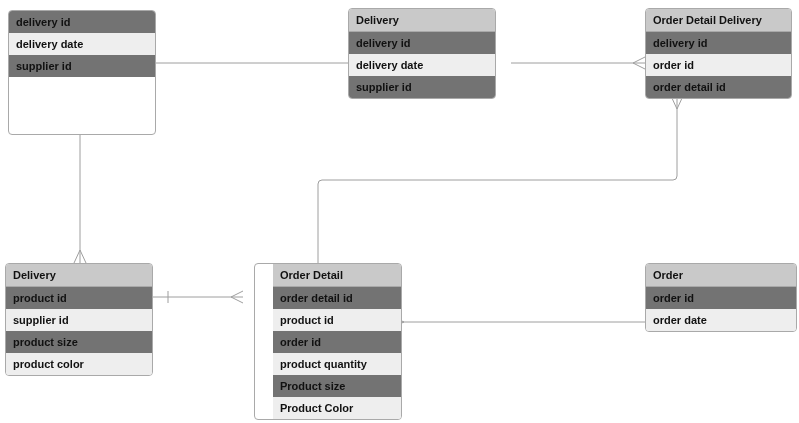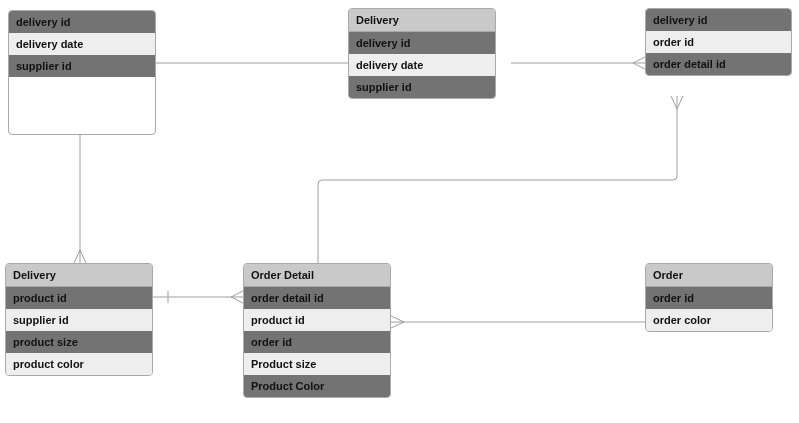--- a/index.html
+++ b/index.html
@@ -18,22 +18,22 @@
   }
   .row{
     height:22px;line-height:22px;font-size:11px;font-weight:600;
     padding:0 7px;color:#111;white-space:nowrap;background:#737373;
   }
   .rows .row:nth-child(even){background:#eeeeee;}
   .e-supplier{left:8px;top:10px;height:125px;}
   .e-delivery{left:348px;top:8px;}
   .e-odd{left:645px;top:8px;width:147px;}
   .e-product{left:5px;top:263px;}
-  .e-orderdetail{left:243px;top:263px;}
-  .e-order{left:645px;top:263px;width:128px;}
+  .e-orderdetail{left:254px;top:263px;padding-left:18px;}
+  .e-order{left:645px;top:263px;width:152px;}
   .wire{stroke:#9e9e9e;stroke-width:1;fill:none;}
 </style>
 </head>
 <body>
 
 <div class="canvas">
 
   <svg class="wires" width="799" height="423" viewBox="0 0 799 423">
 
     <g>
@@ -79,20 +79,21 @@
   <div class="entity e-delivery">
     <div class="hdr">Delivery</div>
     <div class="rows">
       <div class="row">delivery id</div>
       <div class="row">delivery date</div>
       <div class="row">supplier id</div>
     </div>
   </div>
 
   <div class="entity e-odd">
+    <div class="hdr">Order Detail Delivery</div>
     <div class="rows">
       <div class="row">delivery id</div>
       <div class="row">order id</div>
       <div class="row">order detail id</div>
     </div>
   </div>
 
   <div class="entity e-product">
     <div class="hdr">Delivery</div>
     <div class="rows">
@@ -102,26 +103,27 @@
       <div class="row">product color</div>
     </div>
   </div>
 
   <div class="entity e-orderdetail">
     <div class="hdr">Order Detail</div>
     <div class="rows">
       <div class="row">order detail id</div>
       <div class="row">product id</div>
       <div class="row">order id</div>
+      <div class="row">product quantity</div>
       <div class="row">Product size</div>
       <div class="row">Product Color</div>
     </div>
   </div>
 
   <div class="entity e-order">
     <div class="hdr">Order</div>
     <div class="rows">
       <div class="row">order id</div>
-      <div class="row">order color</div>
+      <div class="row">order date</div>
     </div>
   </div>
 
 </div>
 
 </body></html>

